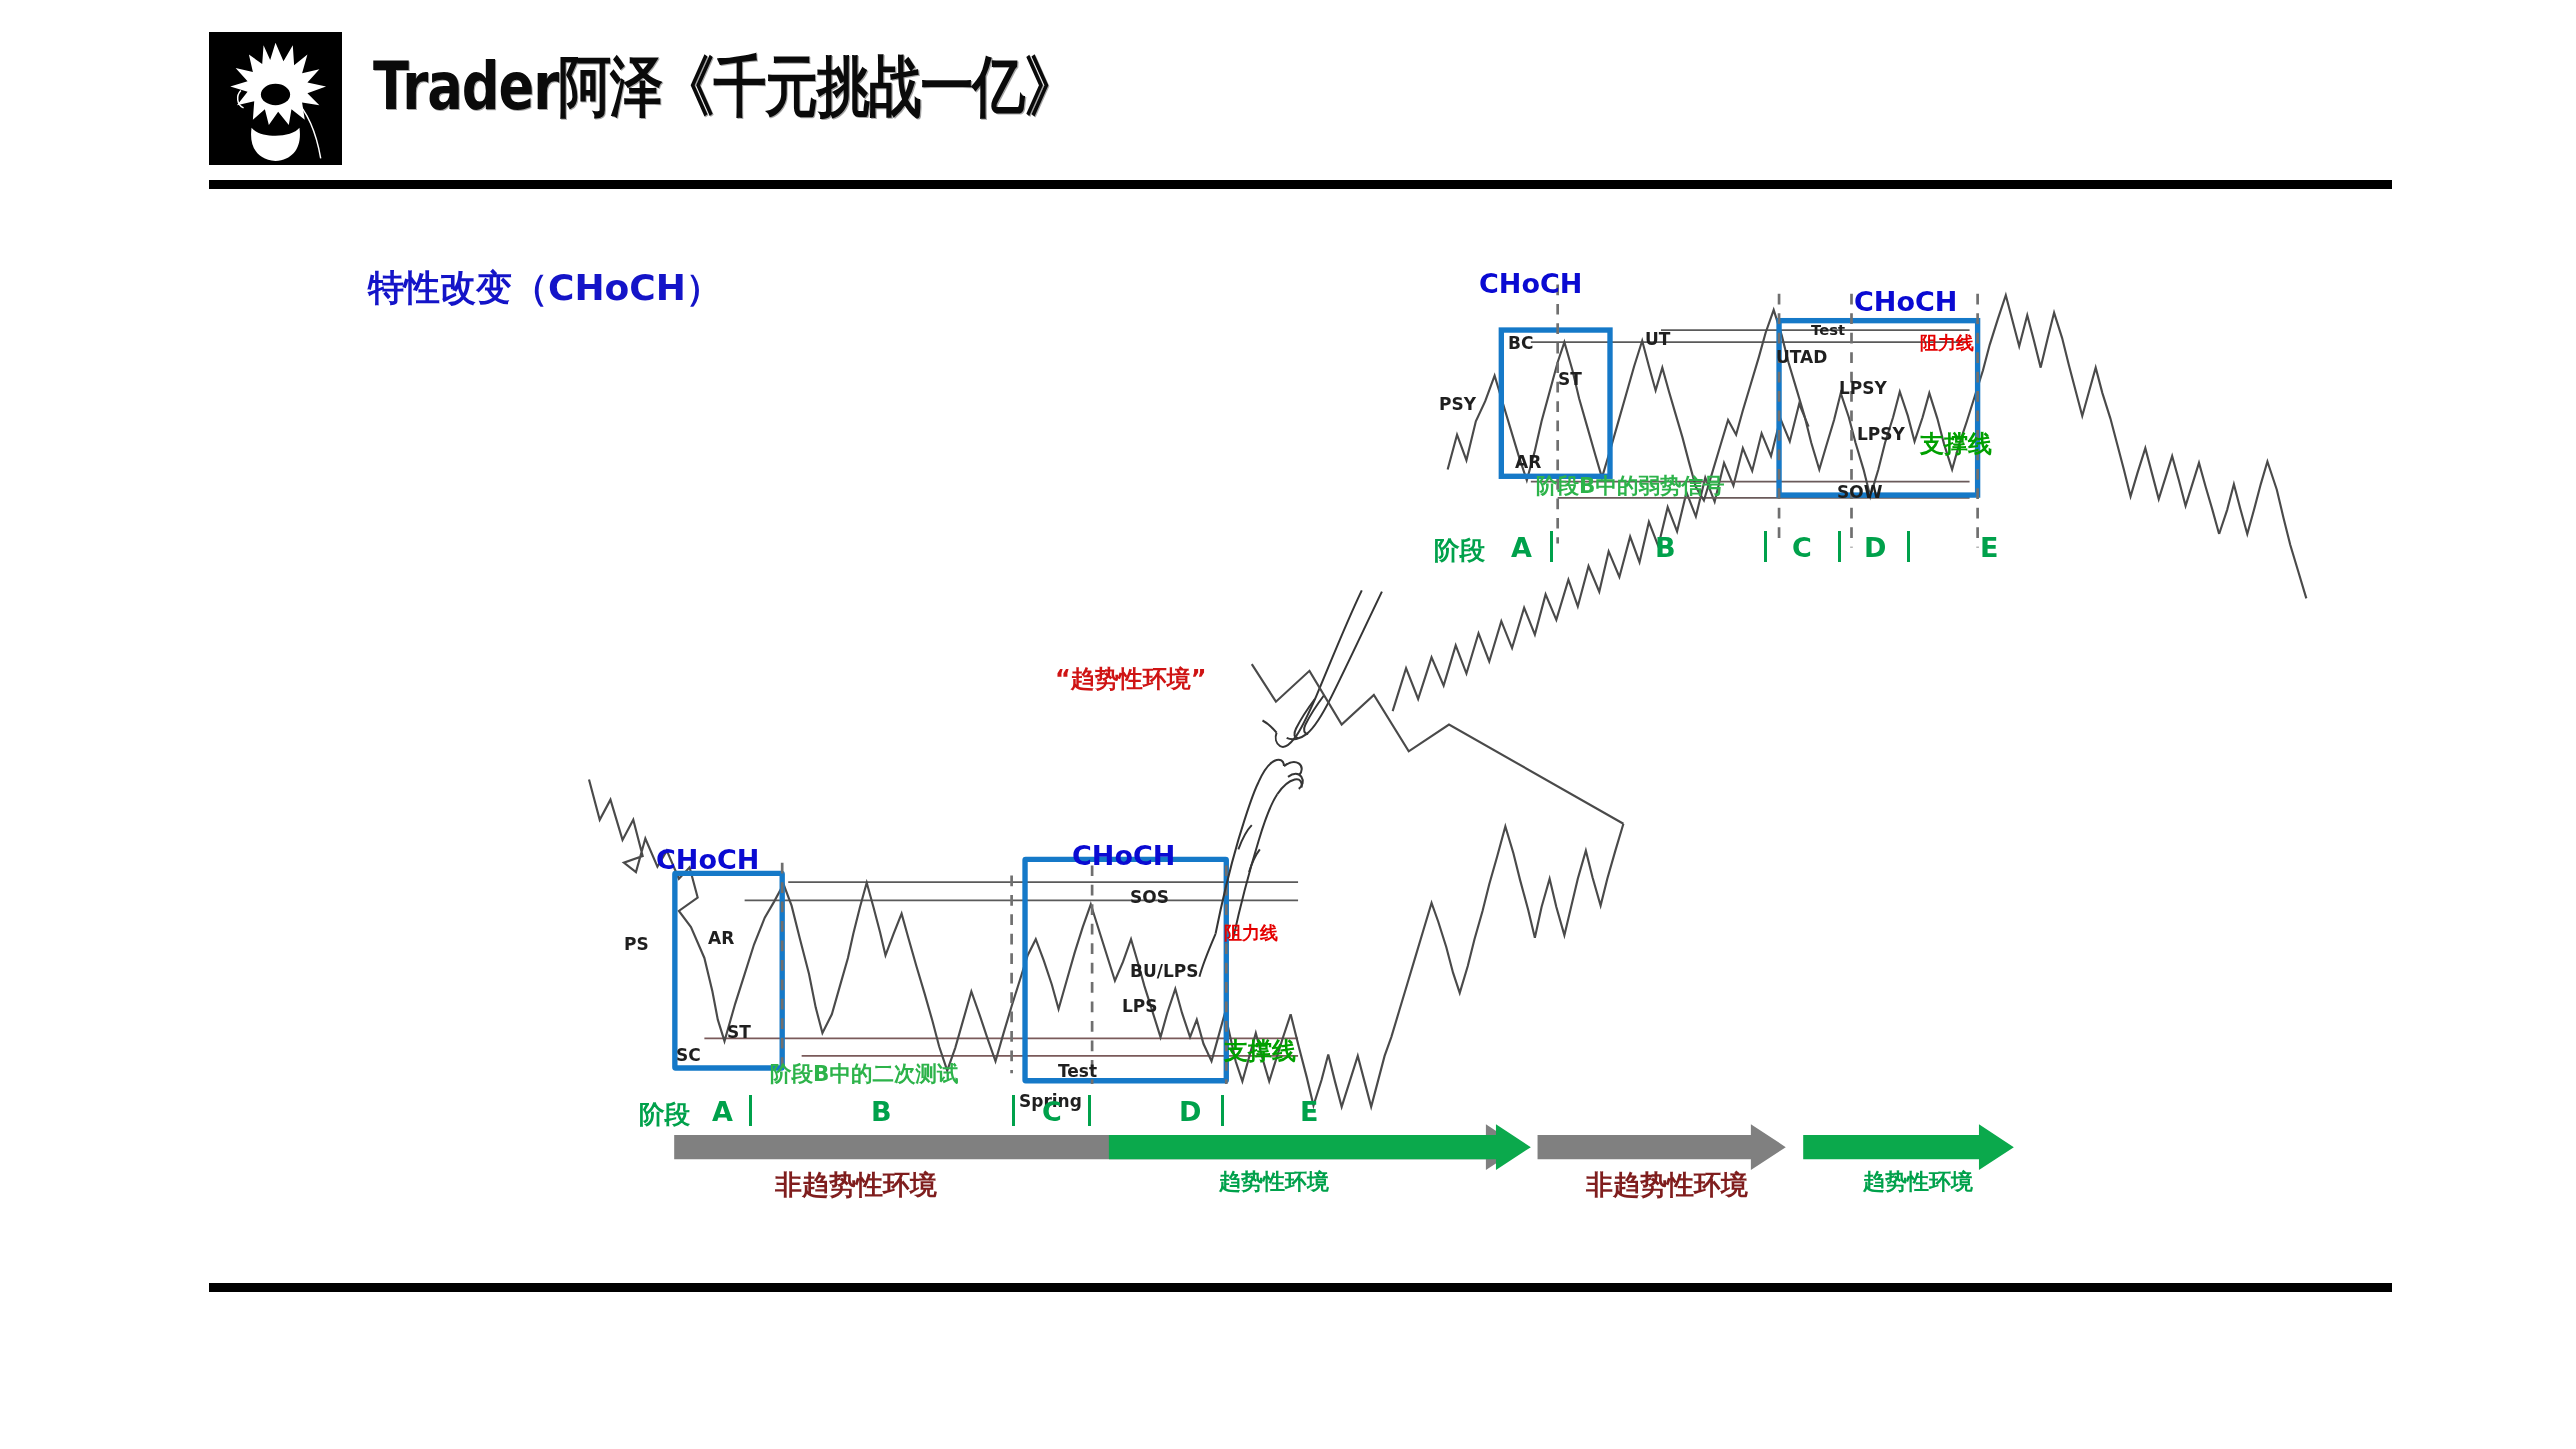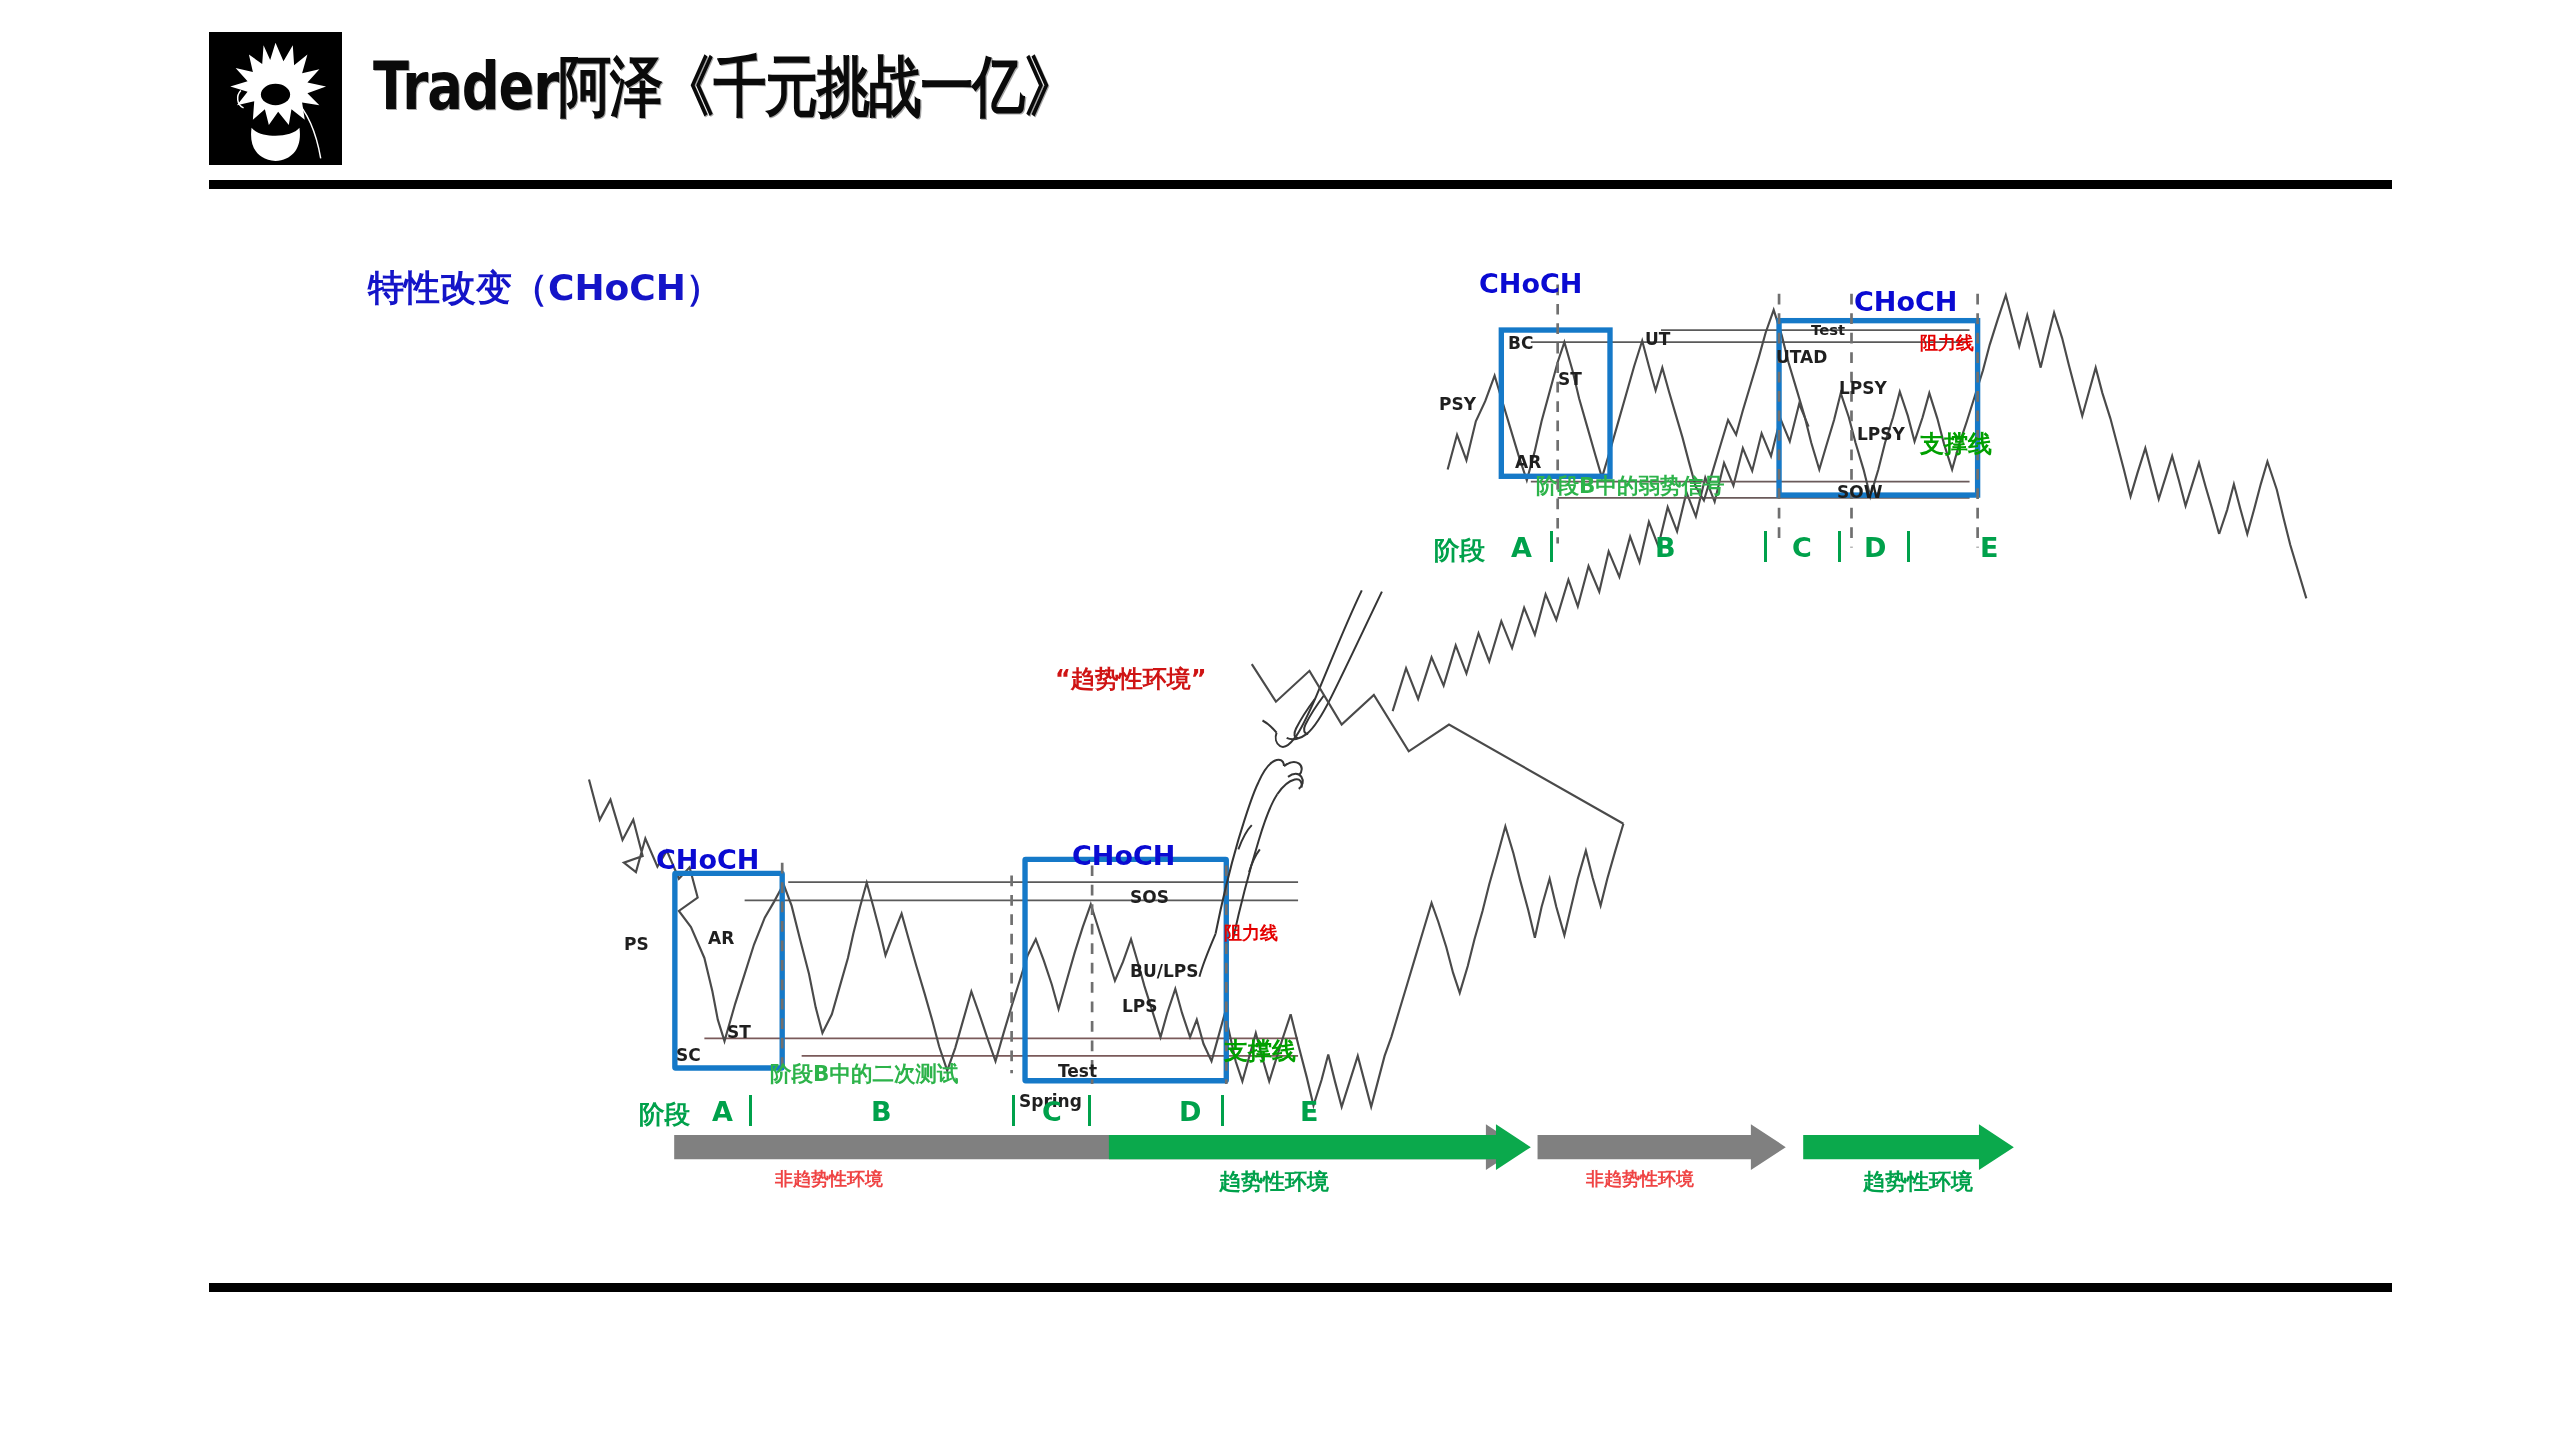--- a/index.html
+++ b/index.html
@@ -34,21 +34,21 @@
        font-family:"DejaVu Sans","Liberation Sans",sans-serif;}
   .wyk{font-weight:bold;font-size:17px;color:#1f1f1f;}
   .wyk-sm{font-weight:bold;font-size:14.8px;color:#1f1f1f;}
   .choch{font-weight:bold;font-size:27px;color:#0a0ad2;letter-spacing:0px;}
   .phase-cn{font-weight:bold;font-size:25.5px;color:#00a14b;}
   .phase-ltr{font-weight:bold;font-size:27px;color:#00a14b;}
   .phase-bar{position:absolute;width:3.4px;background:#00a14b;}
   .note-green{font-weight:bold;font-size:21.5px;color:#2db34a;}
   .res-red{font-weight:bold;font-size:18px;color:#e40000;}
   .sup-green{font-weight:bold;font-size:24px;color:#00a000;}
-  .trendtxt-red{font-weight:bold;font-size:18px;color:#ef4444;}
+  .trendtxt-red{font-weight:bold;font-size:27px;color:#7f1d1d;}
   .trendtxt-green{font-weight:bold;font-size:22px;color:#00a14b;}
   .hand-quote{font-weight:bold;font-size:24px;color:#cf1414;}
 </style>
 </head>
 <body>
 
 <div id="header">
 
   <div id="logo-box">
     <svg width="133" height="133" viewBox="0 0 100 100">

